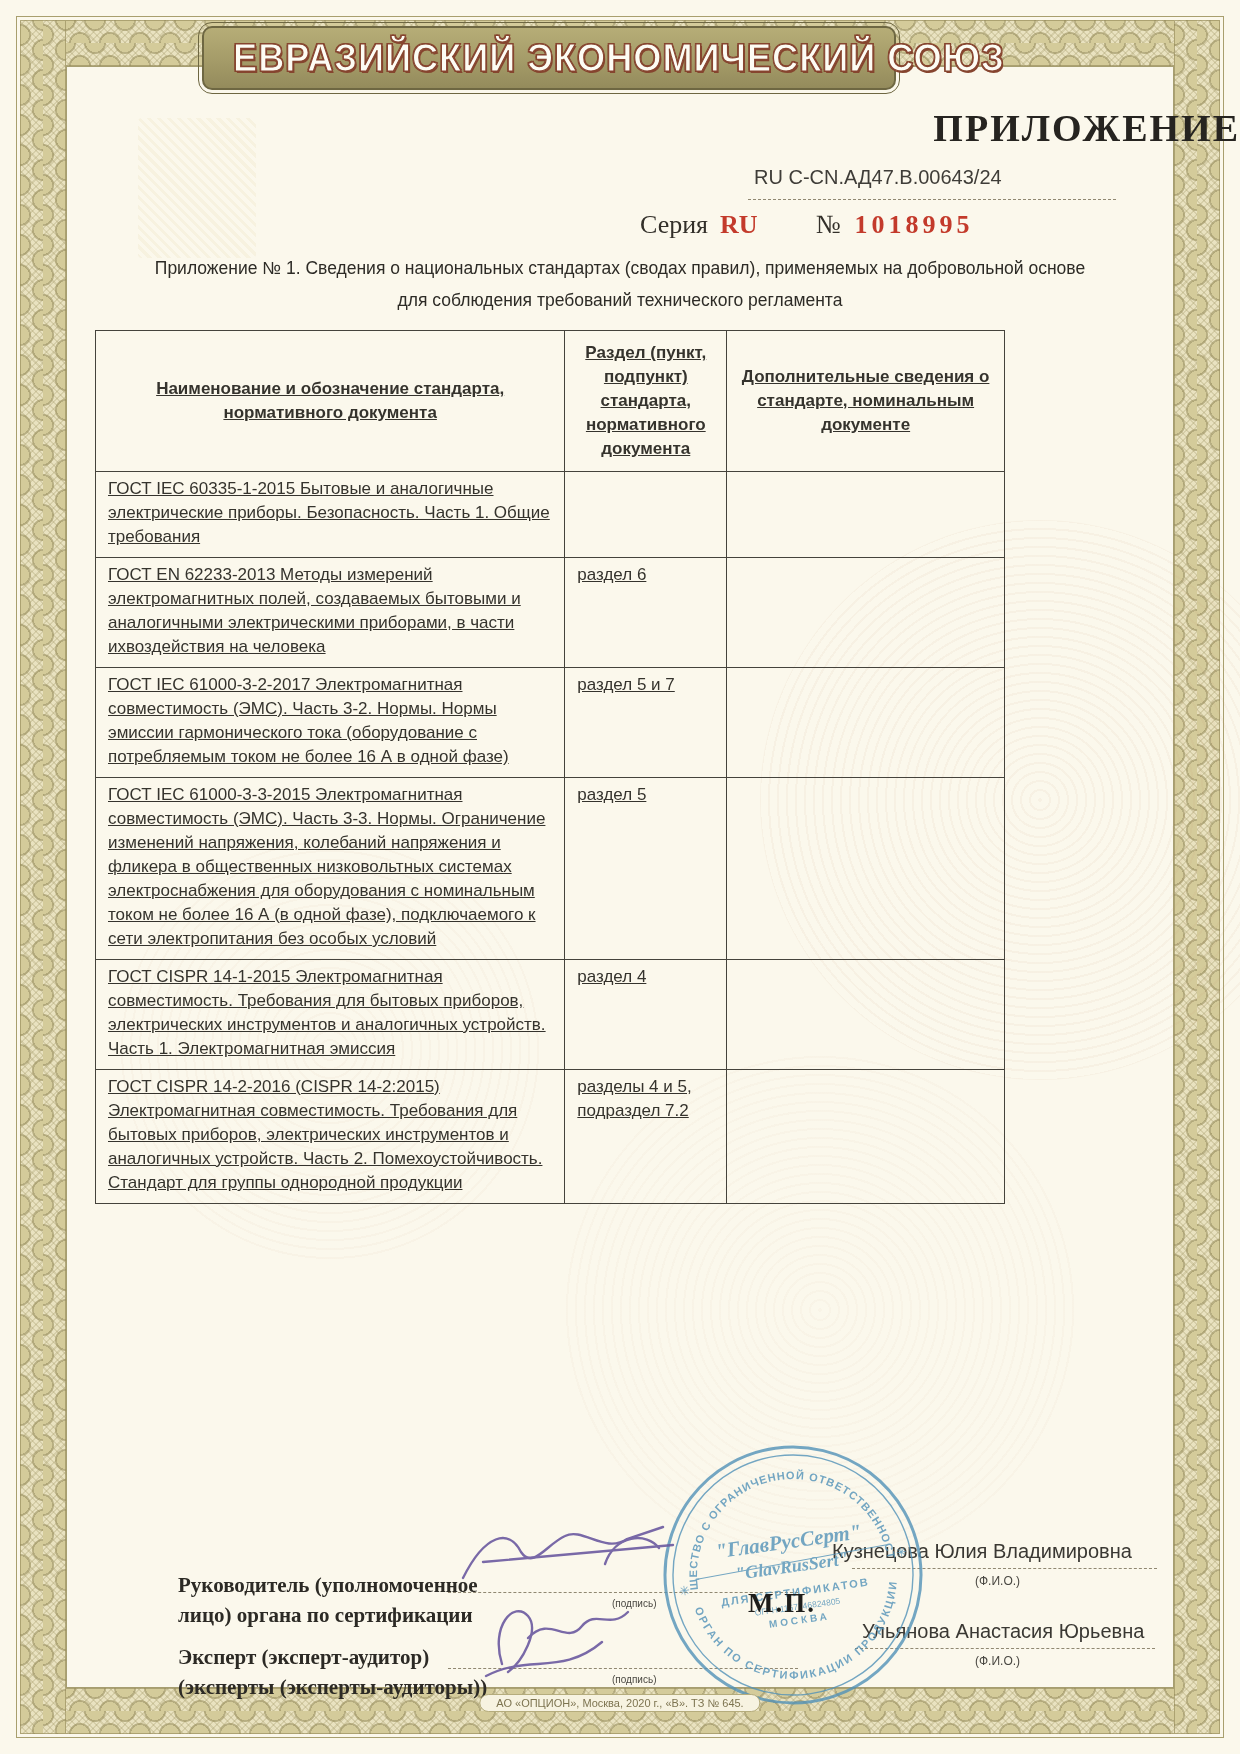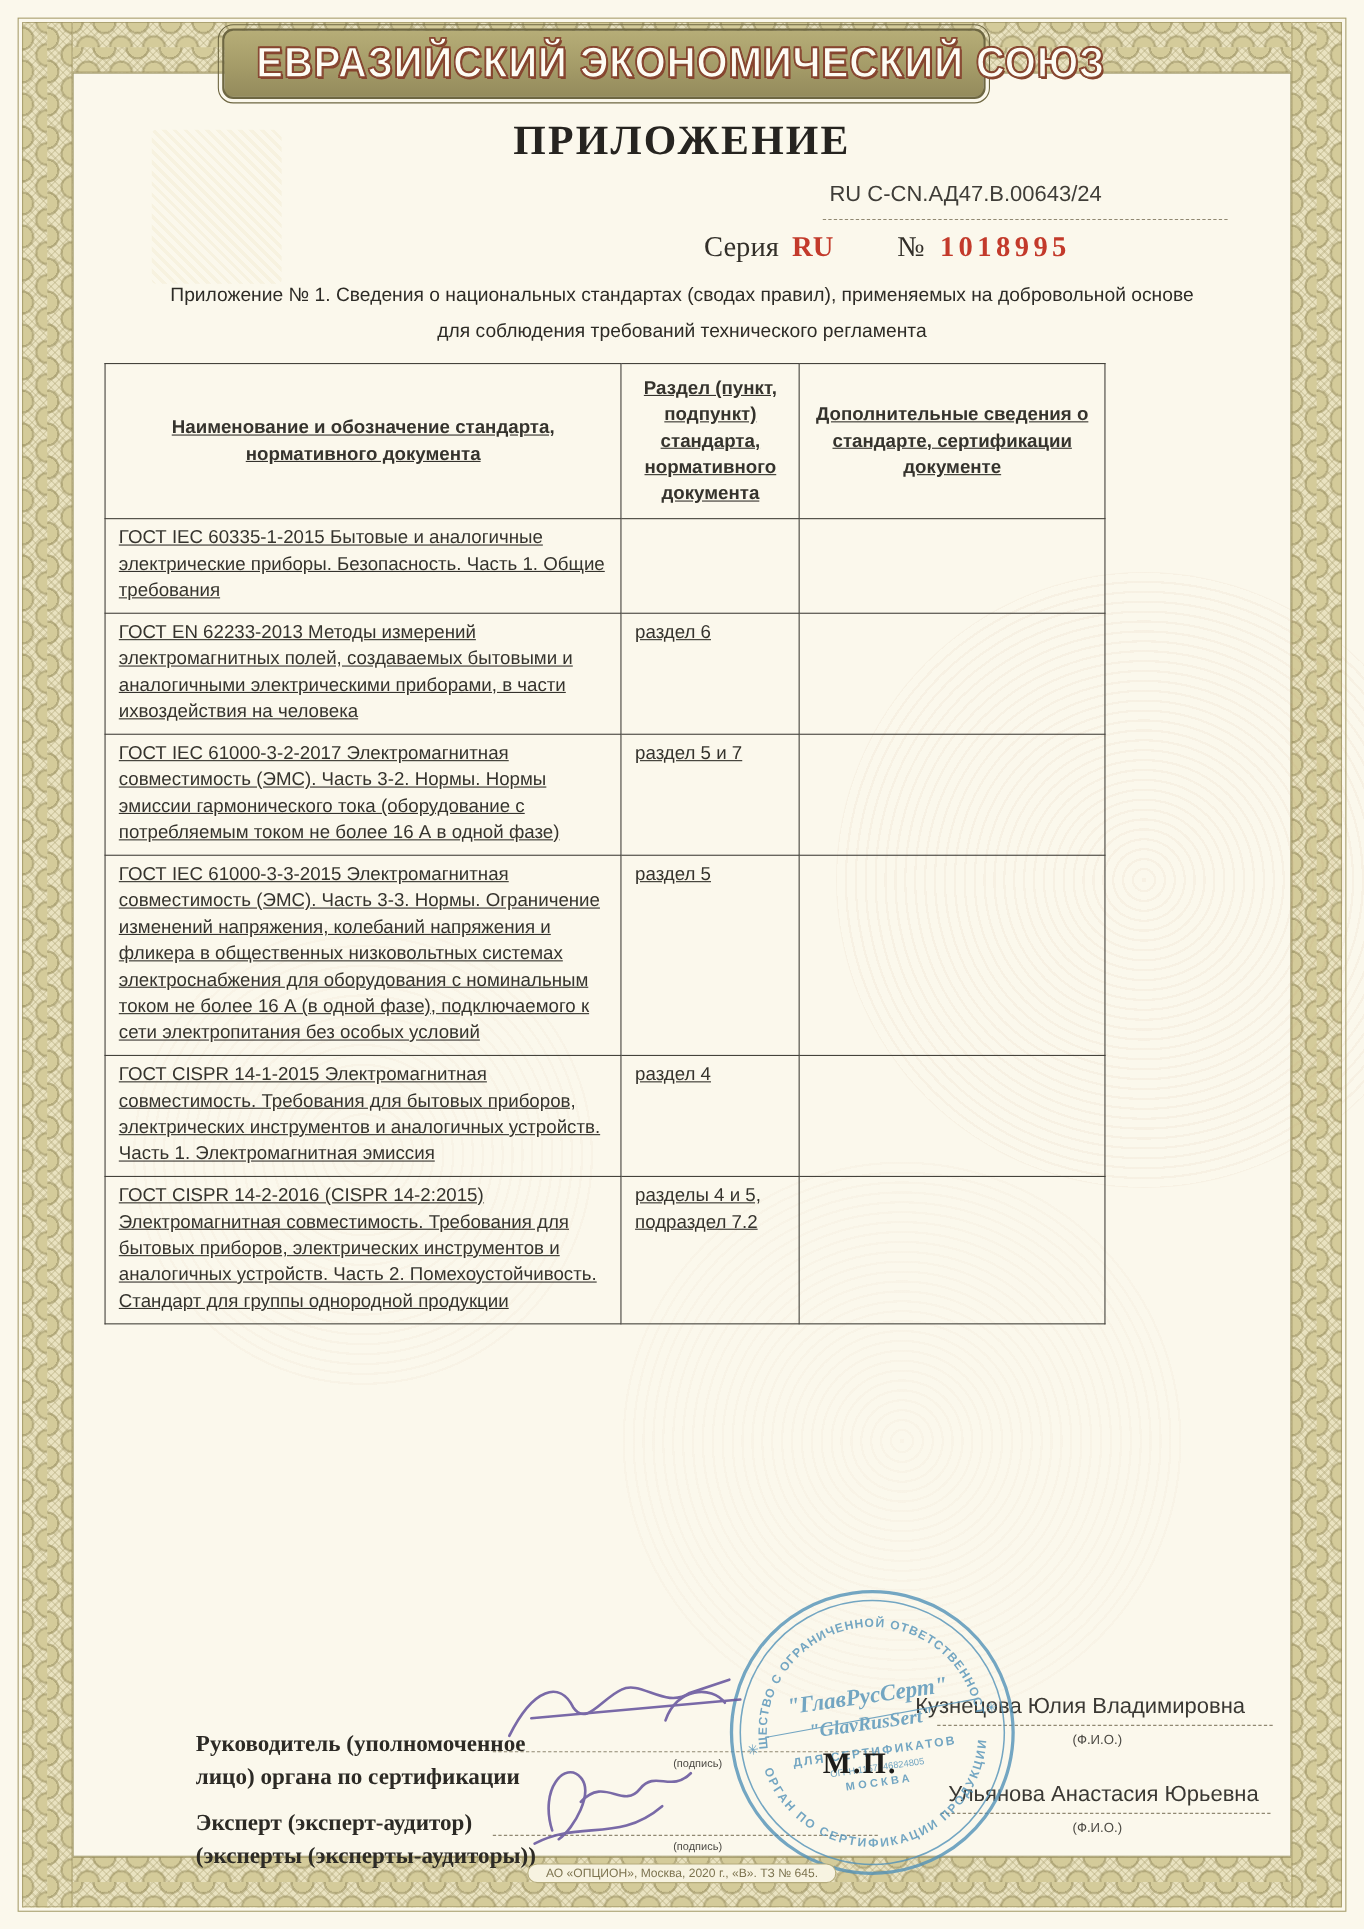--- a/index.html
+++ b/index.html
@@ -59,21 +59,21 @@
   }
   .banner-text{
     font-weight:bold;font-size:39px;letter-spacing:1px;color:#fdfcf4;
     transform:scaleX(.93);white-space:nowrap;
     -webkit-text-stroke:1.2px #86452f;
     text-shadow:-1px -1px 0 #86452f,1px -1px 0 #86452f,-1px 1px 0 #86452f,1.5px 1.5px 0 #86452f;
   }
 
   
   .doc-title{
-    position:absolute;left:0;right:0;top:106px;text-align:center;
+    position:absolute;left:0;right:0;top:106px;text-align:right;
     font-family:"Liberation Serif",serif;font-weight:bold;font-size:38px;letter-spacing:2px;color:#262420;
   }
   .cert-line-label{
     position:absolute;left:250px;top:164px;
     font-family:"Liberation Serif",serif;font-size:27px;font-weight:600;color:#2b2925;white-space:nowrap;
   }
   .cert-number{
     position:absolute;left:754px;top:166px;font-size:20px;color:#3f3d38;white-space:nowrap;
   }
   .cert-number-line{position:absolute;left:748px;top:199px;width:368px;border-bottom:1.5px dashed #908872;}
@@ -167,21 +167,21 @@
   <table class="std-table">
     <colgroup>
         <col class="col-name">
         <col class="col-section">
         <col class="col-info">
       </colgroup>
     <thead>
       <tr>
         <th>Наименование и обозначение стандарта, нормативного документа</th>
         <th>Раздел (пункт, подпункт) стандарта, нормативного документа</th>
-        <th>Дополнительные сведения о стандарте, сертификации документе</th>
+        <th>Дополнительные сведения о стандарте, номинальным документе</th>
       </tr>
     </thead>
     <tbody>
       <tr>
         <td>ГОСТ IEC 60335-1-2015 Бытовые и аналогичные электрические приборы. Безопасность. Часть 1. Общие требования</td>
         <td></td>
         <td></td>
       </tr>
       <tr>
         <td>ГОСТ EN 62233-2013 Методы измерений электромагнитных полей, создаваемых бытовыми и аналогичными электрическими приборами, в части ихвоздействия на человека</td>

